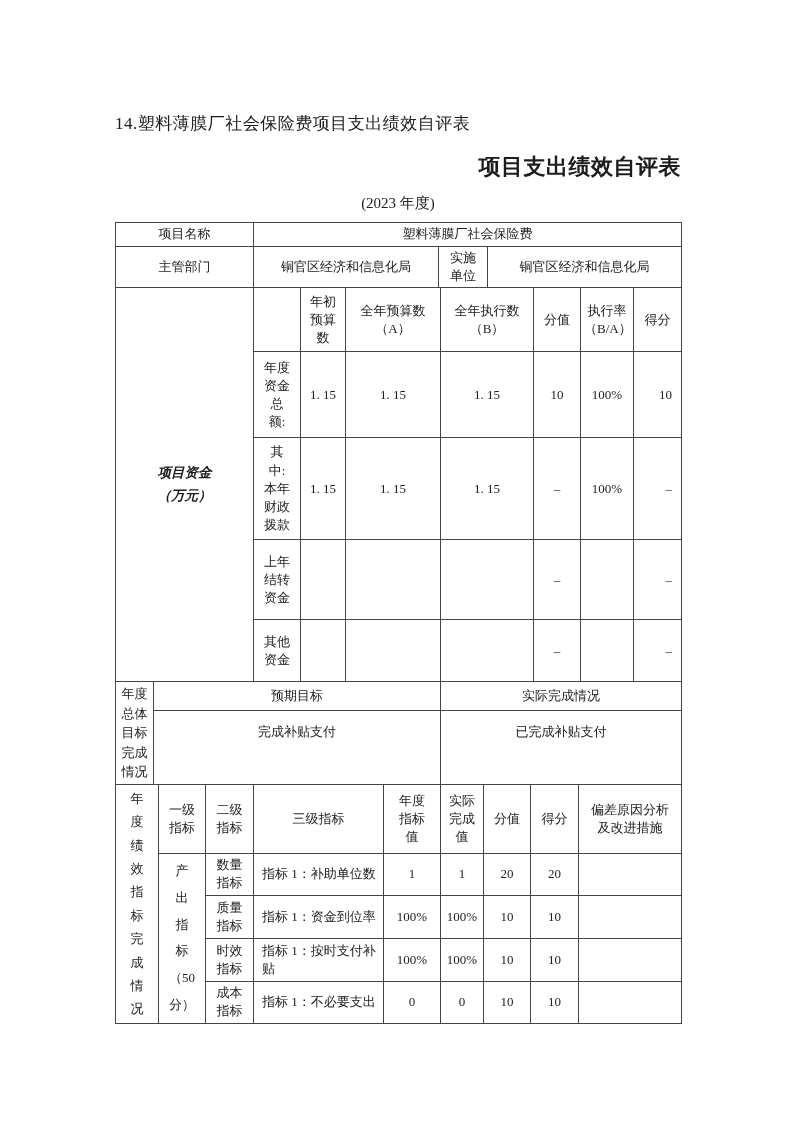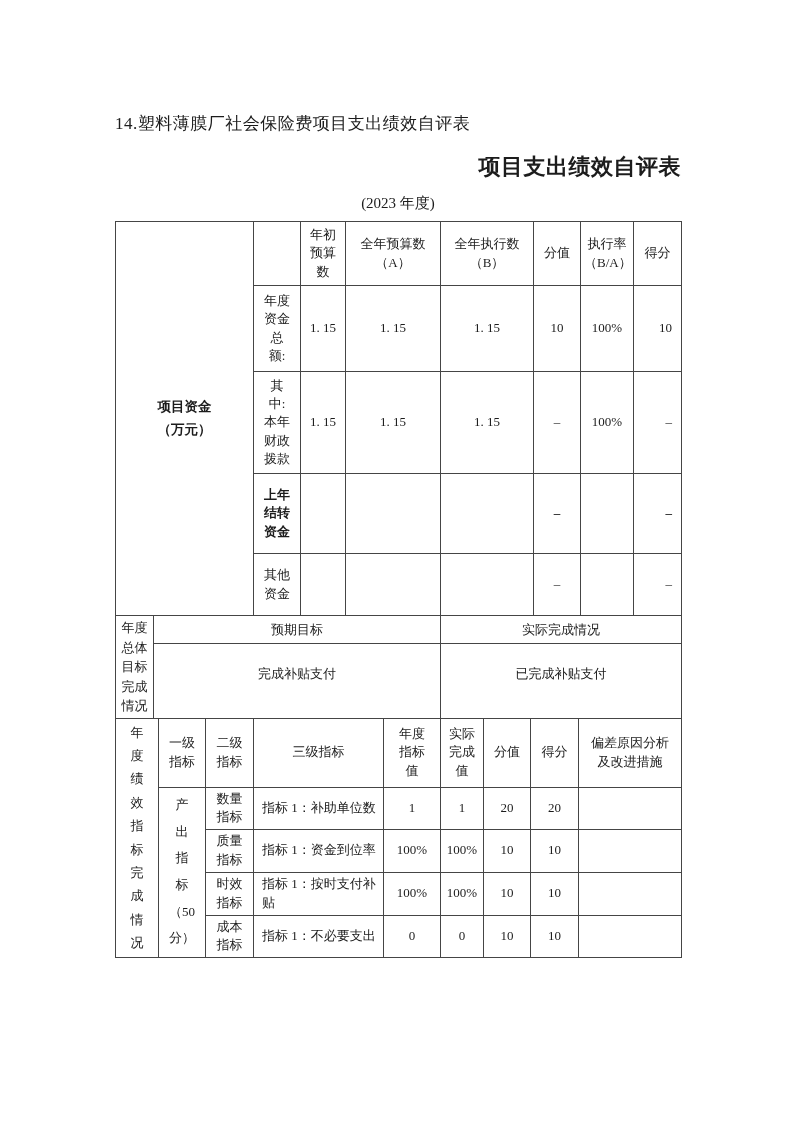--- a/index.html
+++ b/index.html
@@ -32,39 +32,39 @@
   td {
     border: 1px solid #454545;
     font-size: 13px; line-height: 1.4;
     text-align: center; vertical-align: middle;
     padding: 2px 3px;
     white-space: pre-line;
     overflow: hidden;
   }
   .ta-left { text-align: left; padding-left: 8px; }
   .ta-right { text-align: right; padding-right: 9px; }
-  .va-top { vertical-align: top; padding-top: 21px; }
+  .va-top { vertical-align: top; padding-top: 12px; }
 
   
   .h-i1 td { height: 24px; }
   .h-i2 td { height: 40px; }
   .h-fh td { height: 64px; }
   .h-f0 td { height: 86px; }
   .h-f1 td { height: 102px; }
-  .h-f2 td { height: 80px; font-weight: bold; }
+  .h-f2 td { height: 80px; }
   .h-f3 td { height: 62px; }
   .h-g0 td { height: 27px; }
   .h-g1 td { height: 71px; }
   .h-ph td { height: 69px; }
   .h-p0 td { height: 42px; }
   .h-p1 td { height: 43px; }
   .h-p2 td { height: 43px; }
   .h-p3 td { height: 42px; }
 
-  .funding-section-cell { font-weight: bold; line-height: 1.7; font-size: 13.5px; }
+  .funding-section-cell { font-weight: bold; line-height: 1.7; font-size: 13.5px; font-style: italic; }
   .goals-section-cell { line-height: 1.5; }
   .perf-section-cell { line-height: 1.8; }
   .level1-cell { line-height: 2.05; }
 </style>
 </head>
 <body>
 
 <div class="page">
   <div class="content">
 
@@ -75,20 +75,31 @@
     <div class="tbl-wrap">
 
       <table>
         <colgroup>
             <col style="width:138px">
             <col style="width:185px">
             <col style="width:49px">
             <col style="width:194px">
           </colgroup>
         <tbody>
+            <tr class="h-i1">
+          <td>项目名称</td>
+          <td colspan="3">塑料薄膜厂社会保险费</td>
+        </tr>
+        <tr class="h-i2">
+          <td>主管部门</td>
+          <td>铜官区经济和信息化局</td>
+          <td>实施
+单位</td>
+          <td>铜官区经济和信息化局</td>
+        </tr>
       </tbody>
         </table>
 
       <table>
         <colgroup>
             <col style="width:138px">
             <col style="width:47px">
             <col style="width:45px">
             <col style="width:95px">
             <col style="width:93px">

